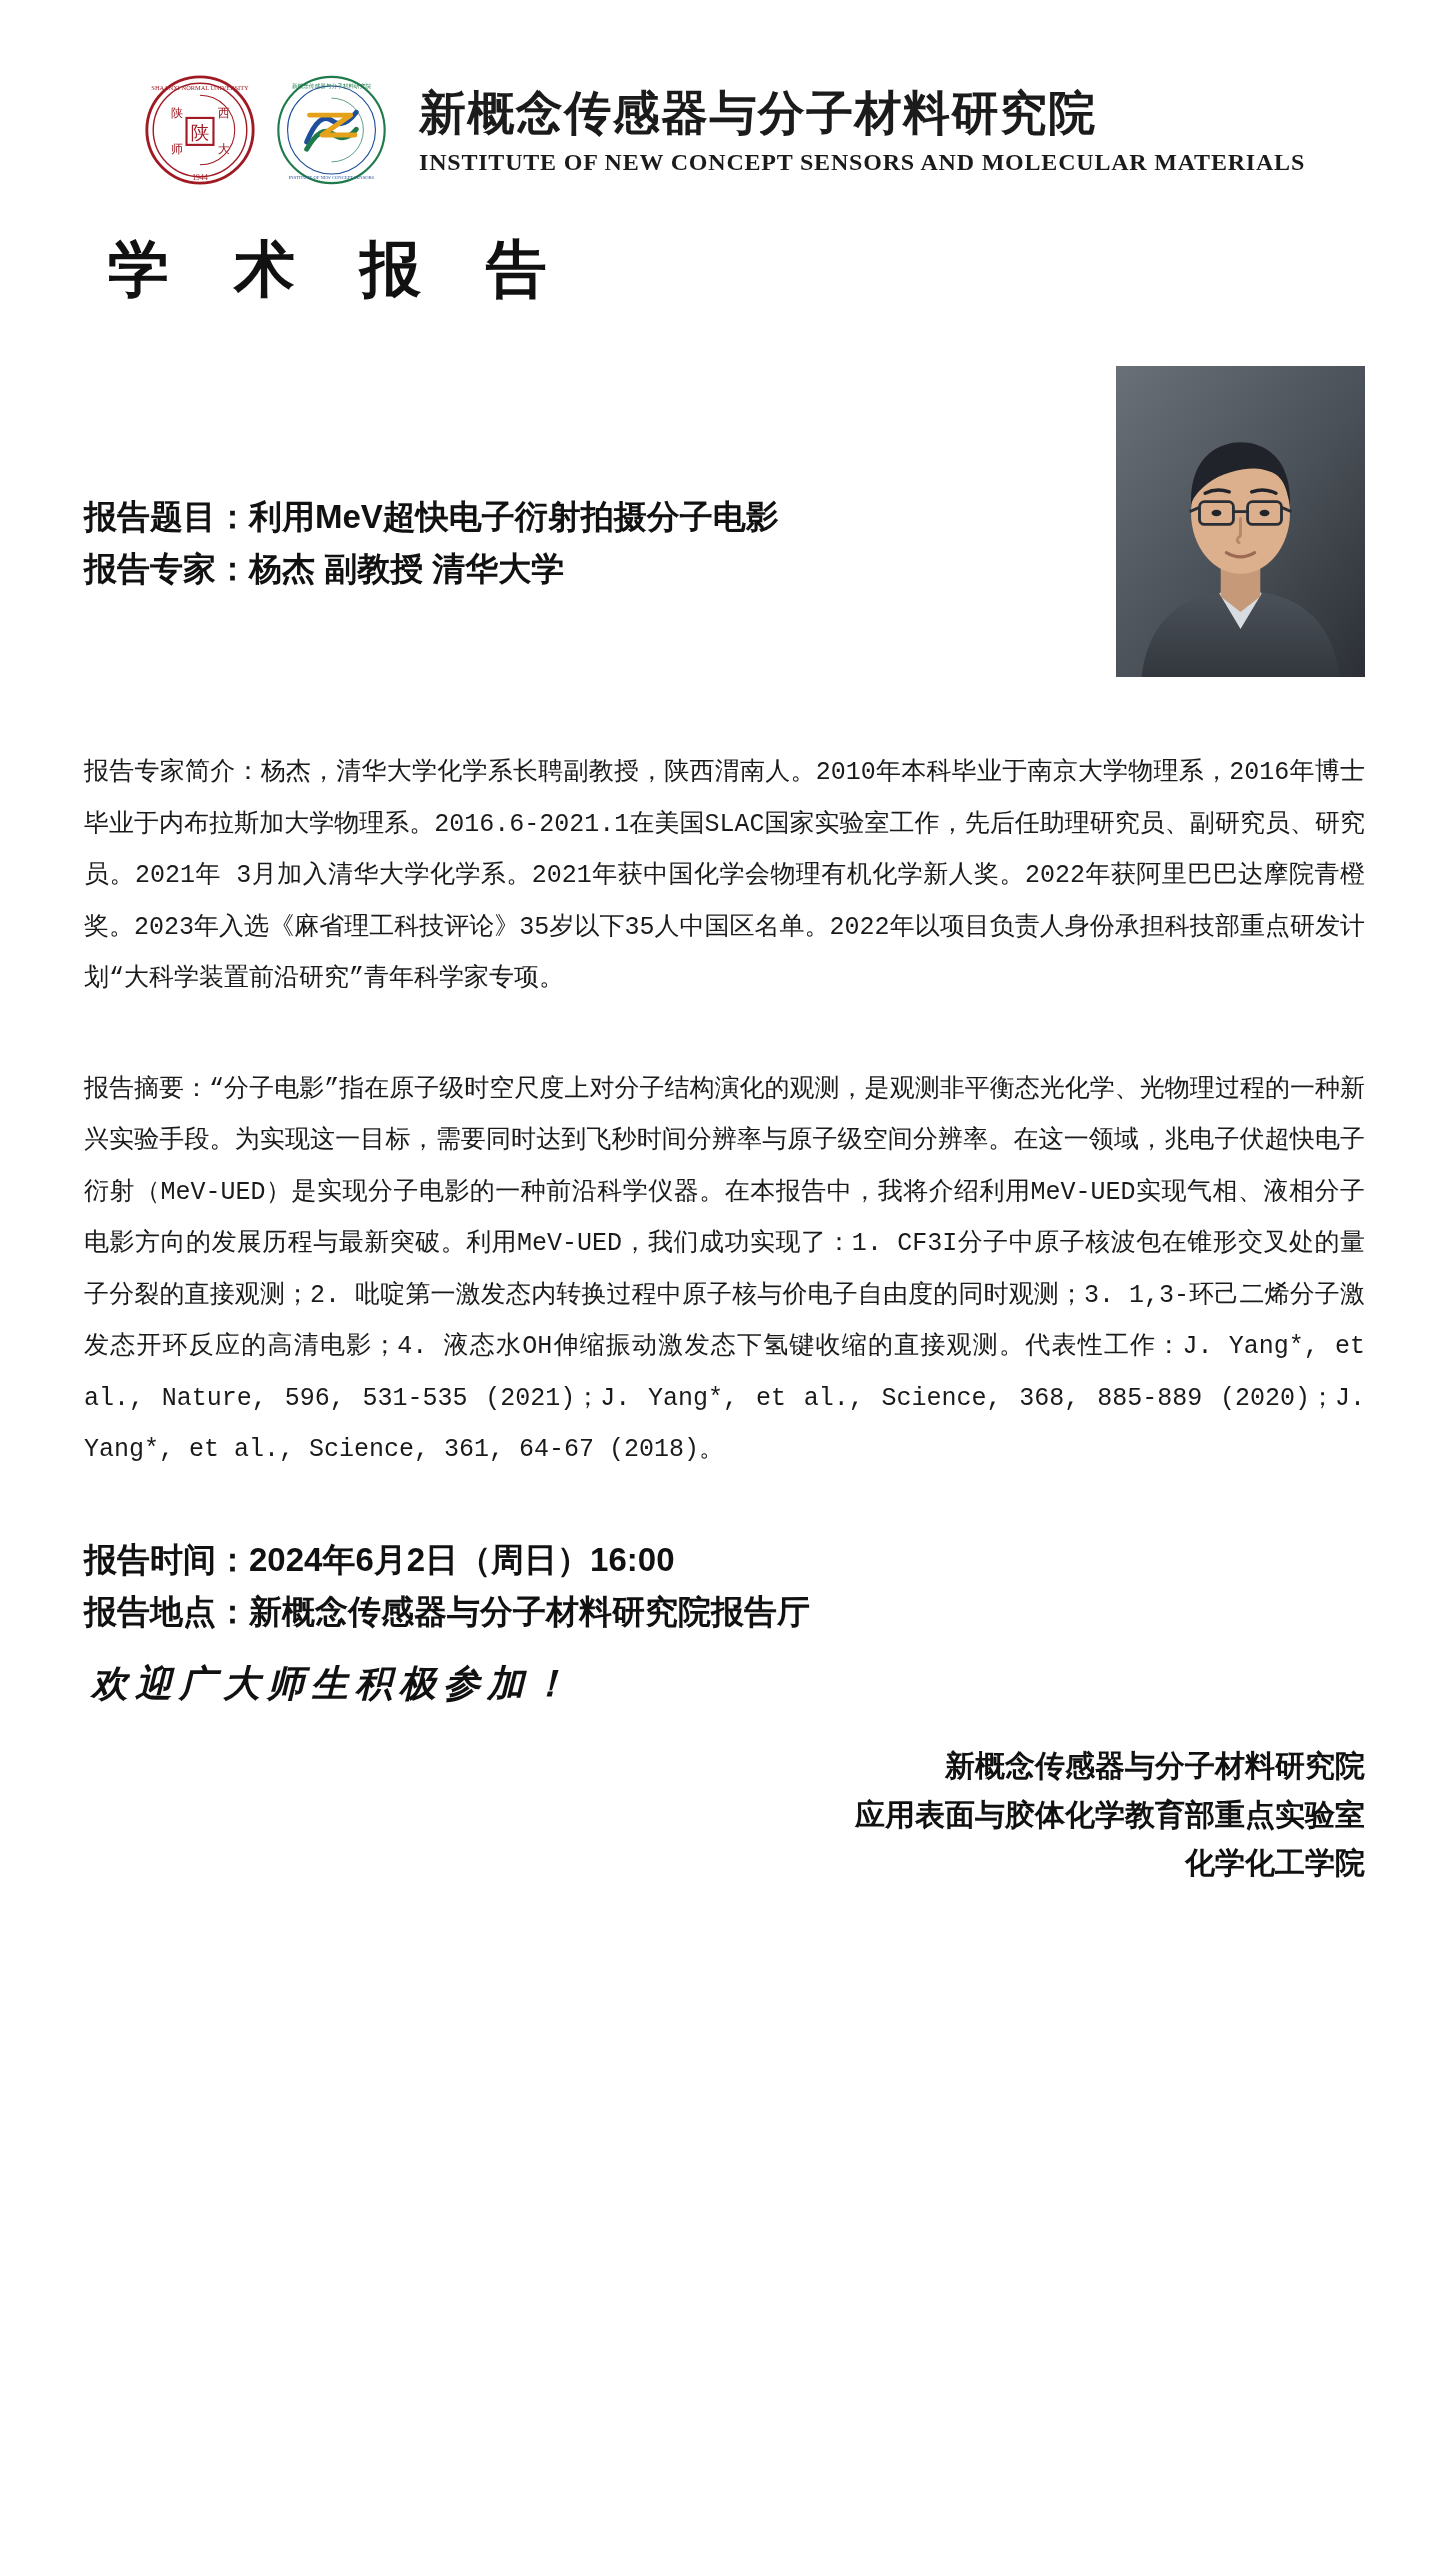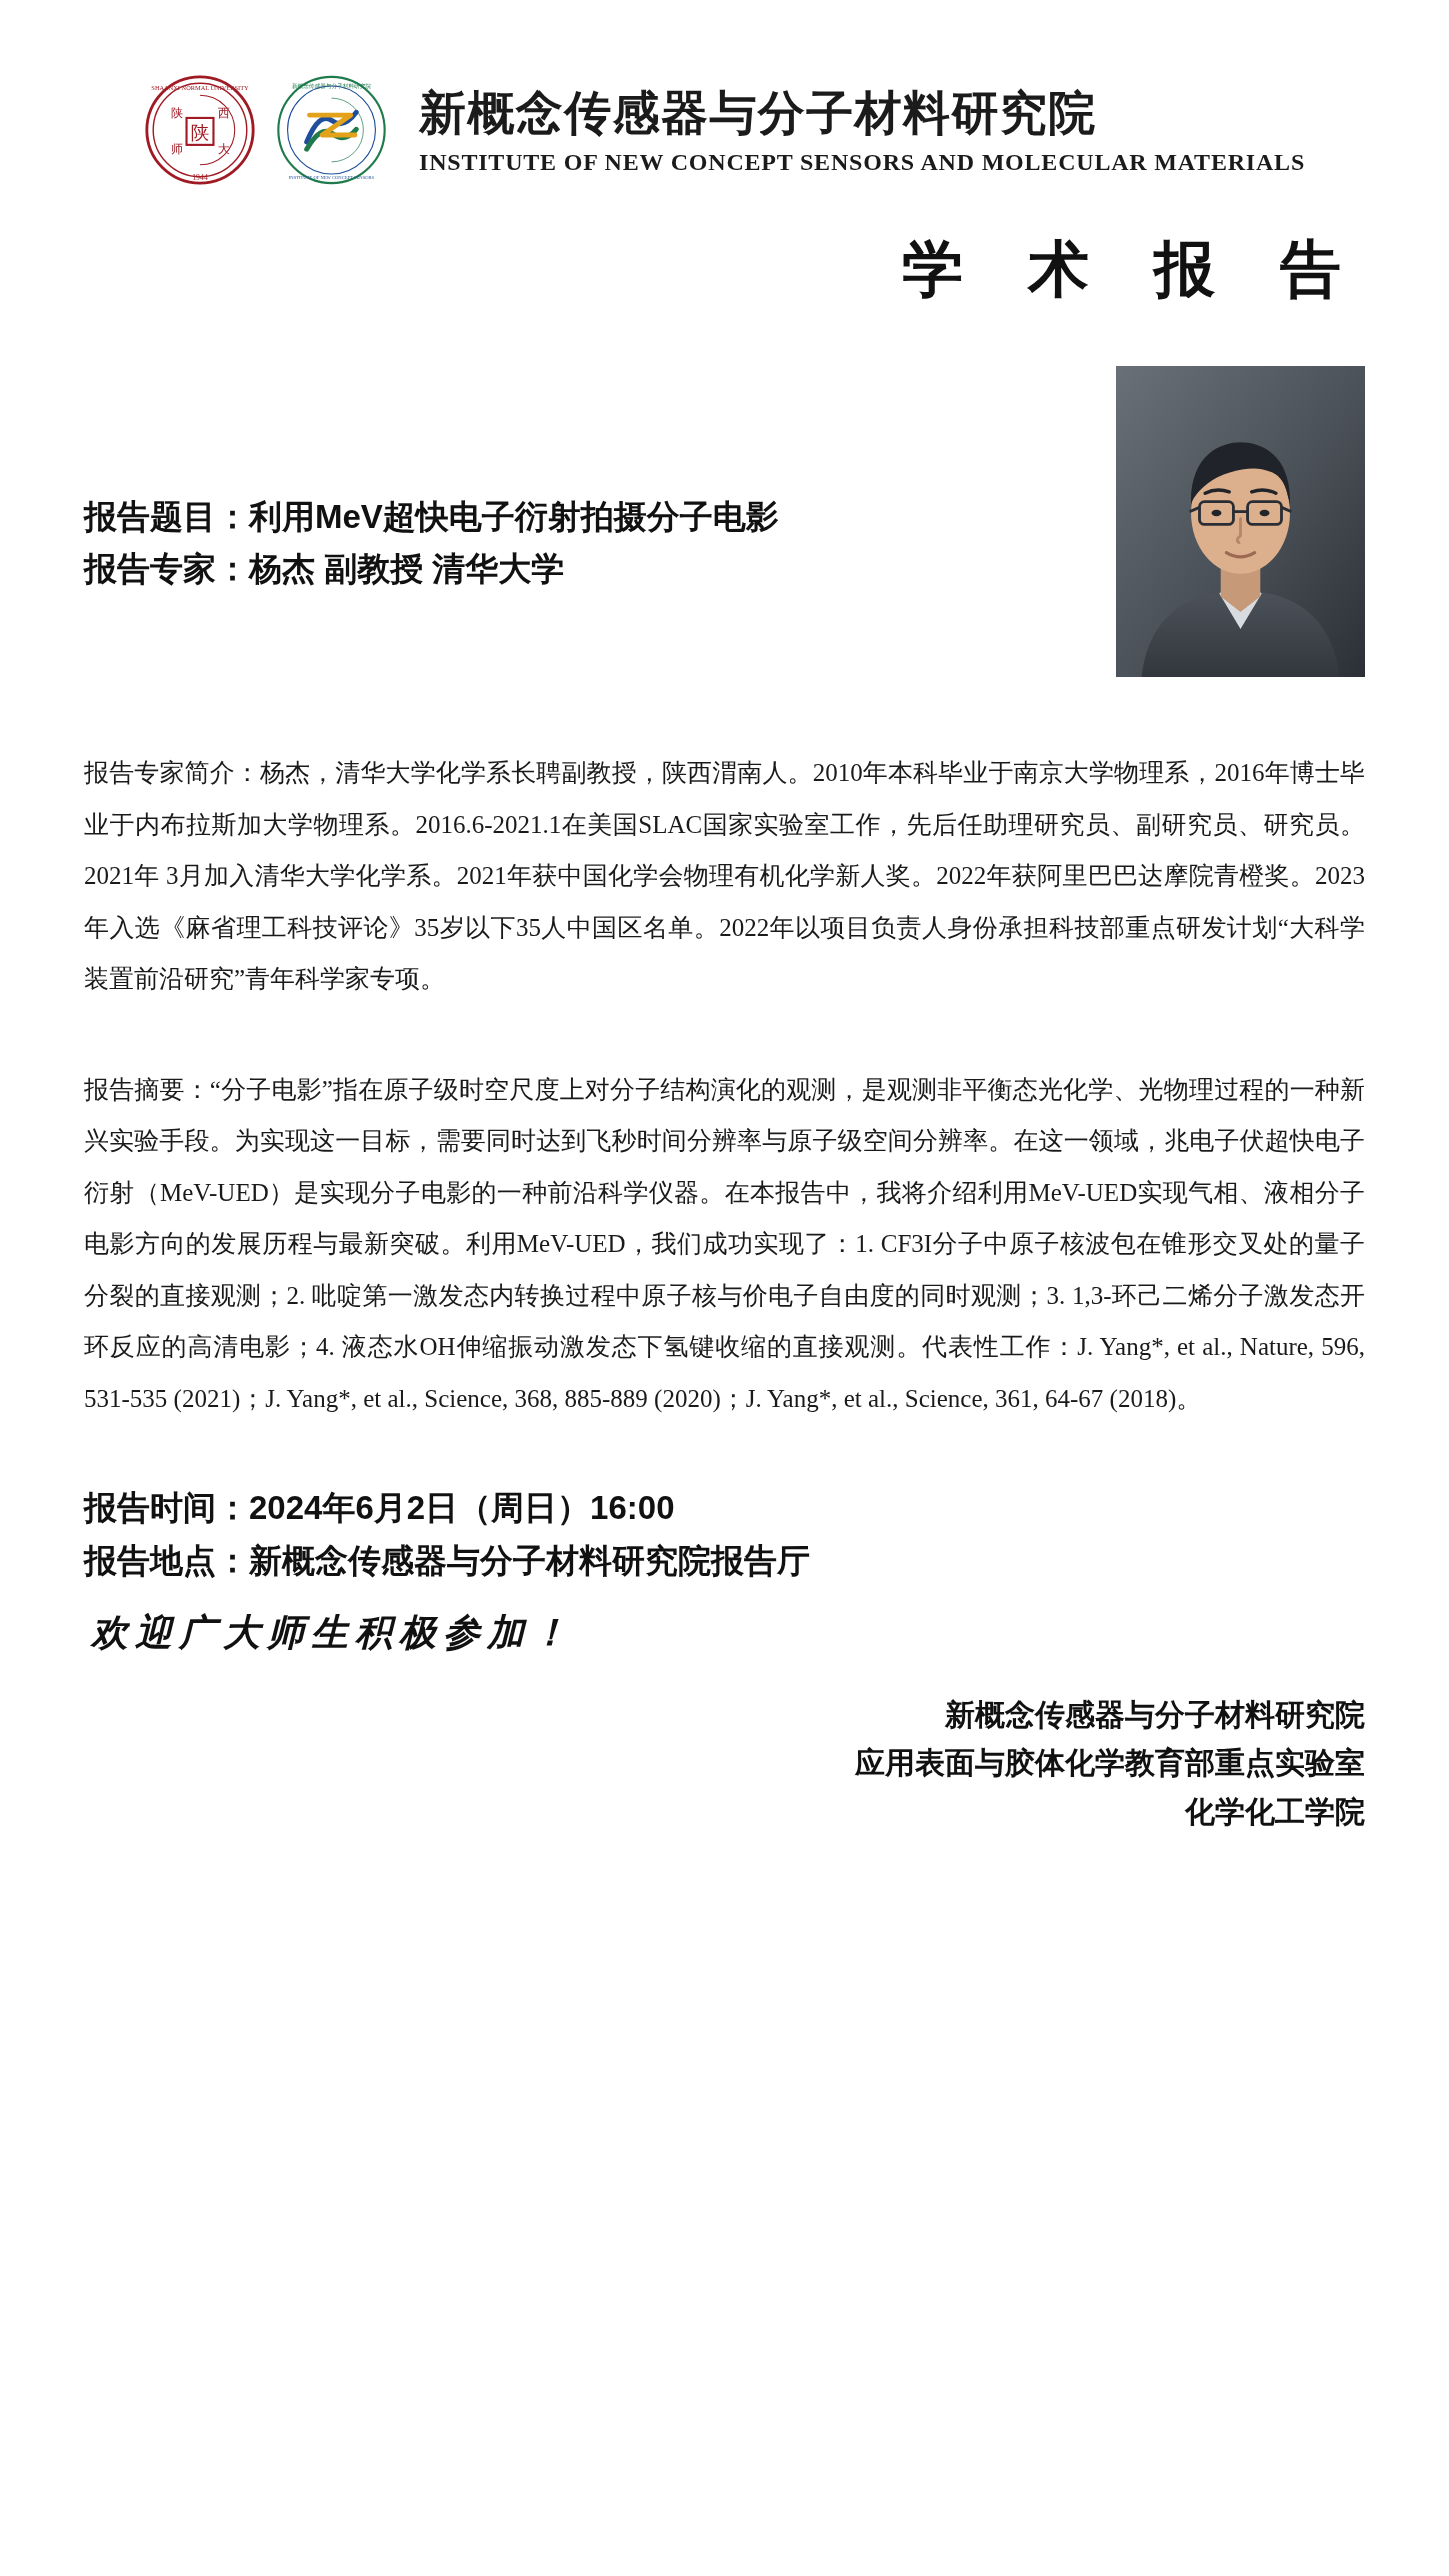--- a/index.html
+++ b/index.html
@@ -54,21 +54,21 @@
     font-weight: bold;
     font-size: 24px;
     letter-spacing: 0.8px;
     color: #1b1b1b;
     margin-top: 8.5px;
     white-space: nowrap;
   }
 
   
   .doc-title {
-    text-align: right;
+    text-align: left;
     margin-top: 41px;
     font-family: "Liberation Sans", sans-serif;
     font-weight: bold;
     font-size: 61px;
     letter-spacing: 24px;
     color: #111;
     text-indent: 24px;
   }
 
   
@@ -94,21 +94,21 @@
     font-family: "Liberation Sans", sans-serif;
     font-weight: bold;
     font-size: 33px;
     line-height: 1.58;
     color: #111;
     white-space: nowrap;
   }
 
   
   .para {
-    font-family: Liberation Serif, serif;
+    font-family: Liberation Mono, monospace;
     font-size: 25px;
     line-height: 2.06;
     color: #1a1a1a;
     text-align: justify;
     text-justify: inter-ideograph;
   }
   .bio { margin-top: 55px; }
   .abstract { margin-top: 59px; }
 
   

